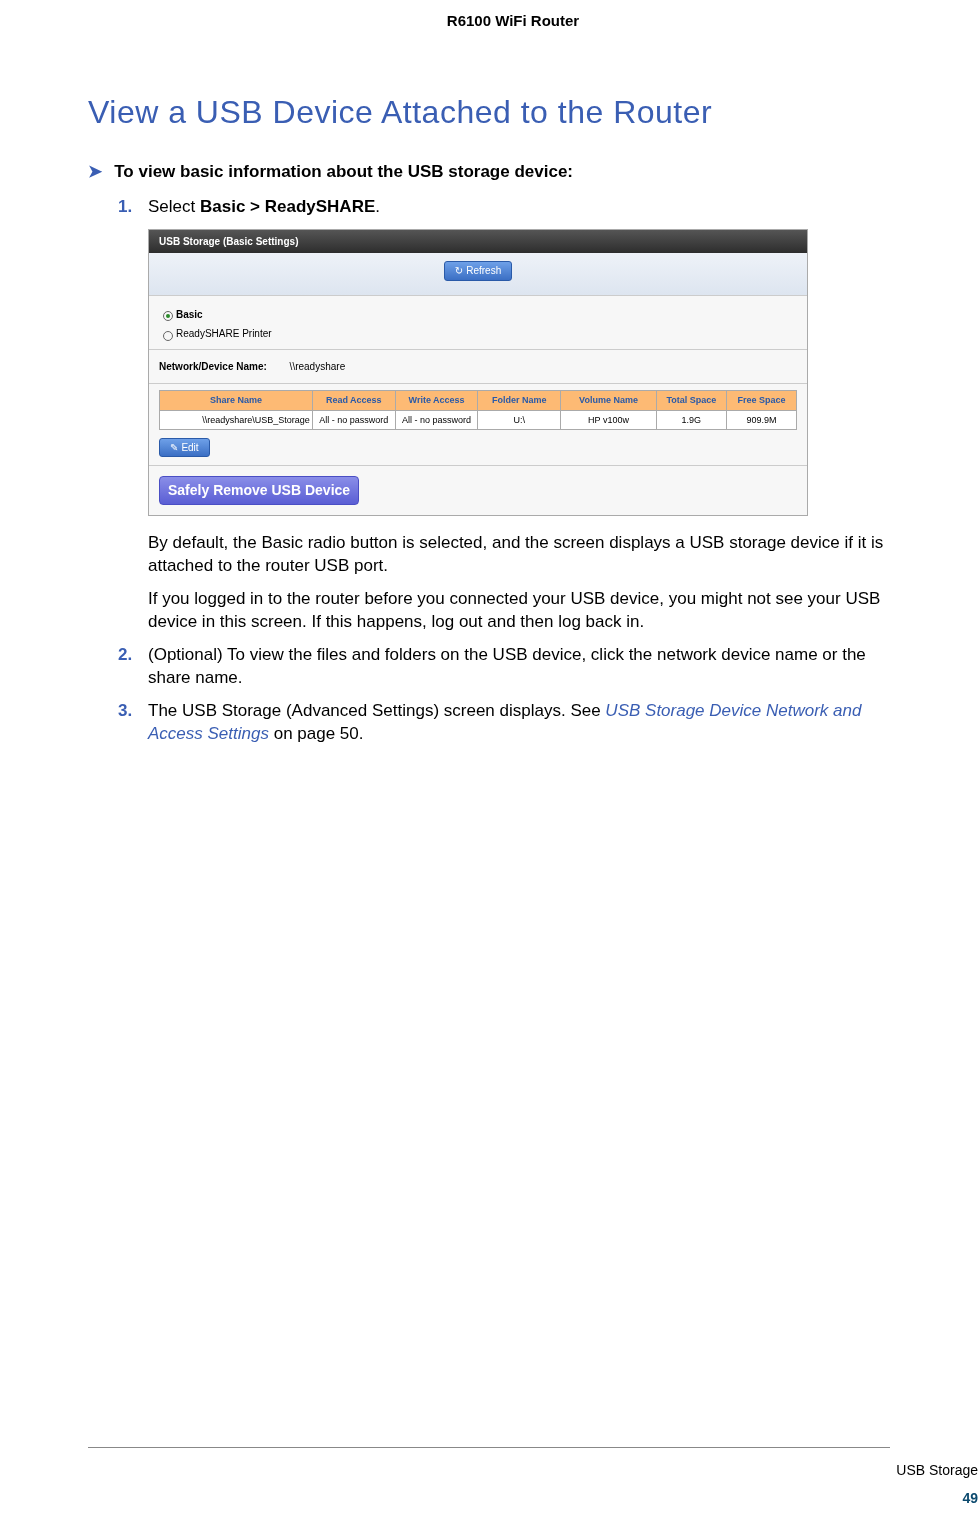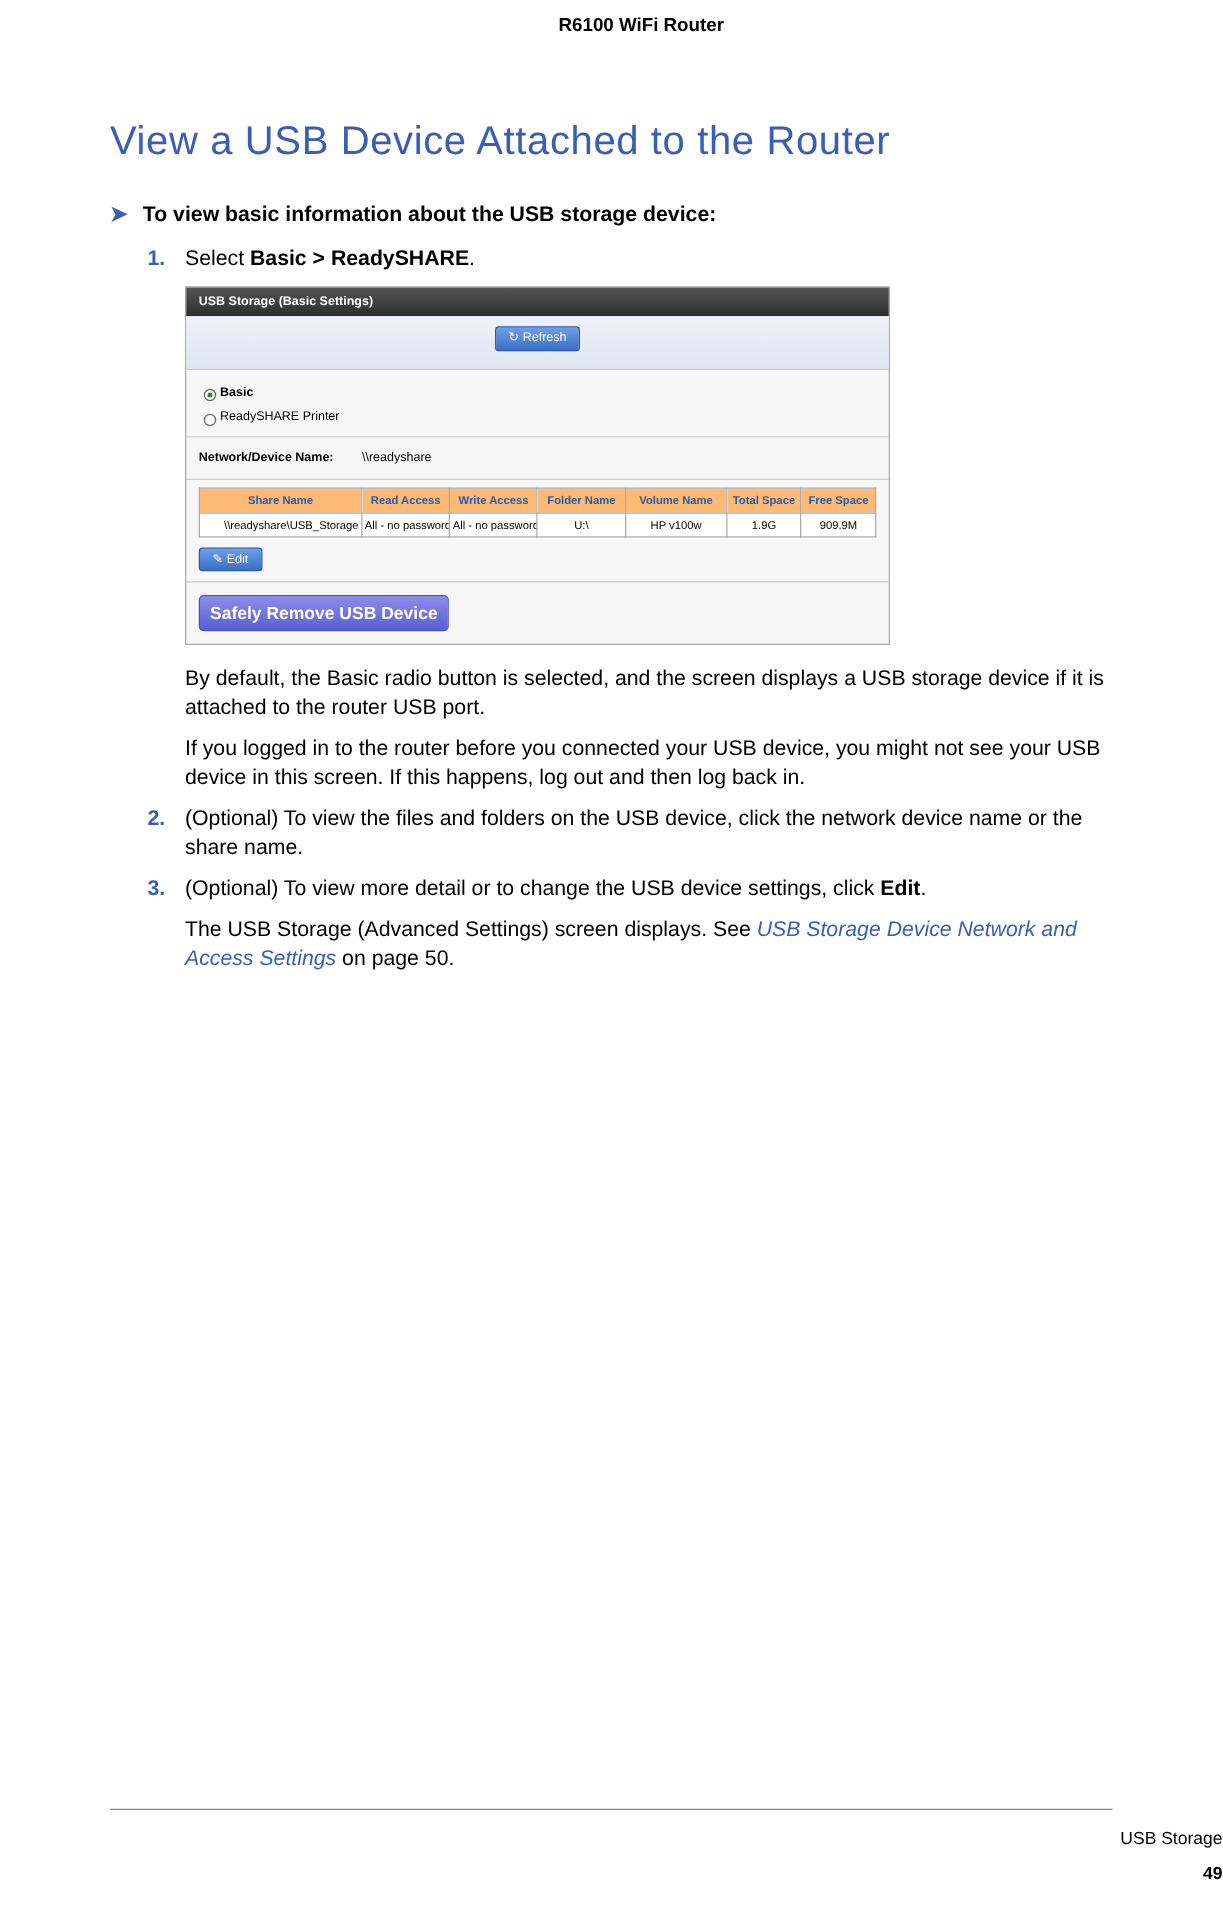--- a/index.html
+++ b/index.html
@@ -55,21 +55,21 @@
     position: absolute;
     left: 0;
     font-weight: bold;
     color: #3a5eb3;
   }
   .step-body p { margin-bottom: 10px; }
   .bold { font-weight: bold; }
   .italic-link { font-style: italic; color: #3a5eb3; }
   .screenshot {
     border: 1px solid #aaa;
-    width: 564px;
+    width: 660px;
     margin: 10px 0 16px 0;
     background: #f7f7f7;
     font-size: 10px;
   }
   .ss-title {
     background: linear-gradient(#555,#2d2d2d);
     color: #fff;
     padding: 5px 10px;
     font-weight: bold;
     font-size: 10px;
@@ -111,21 +111,21 @@
     bottom:30px;
     left:0; right:0;
     text-align:right;
     font-size:14px;
   }
   .footer-rule{
     border-top:1px solid #888;
     margin:0 88px 14px 88px;
   }
   .footer-title{font-weight:normal;margin-bottom:8px;}
-  .footer-page{color:#000000;font-weight:bold;font-size:14px;margin-top:12px;}
+  .footer-page{color:#0c4a6e;font-weight:bold;font-size:14px;margin-top:12px;}
 </style>
 </head>
 <body>
 
 <div class="page-header">R6100 WiFi Router</div>
 
 <div class="content">
 
   <h1 class="section-title">View a USB Device Attached to the Router</h1>
 
@@ -217,23 +217,20 @@
       <span class="num">2.</span>
       <div class="step-body">
         <p>(Optional) To view the files and folders on the USB device, click the network device name or the share name.</p>
       </div>
     </li>
 
     <li>
       <span class="num">3.</span>
       <div class="step-body">
         <p>
-          <span>(Optional) To view more detail or to change the USB device settings, click </span><span class="bold">Edit</span><span>.</span>
-        </p>
-        <p>
           <span>The USB Storage (Advanced Settings) screen displays. See </span><span class="italic-link">USB Storage Device Network and Access Settings</span><span> on page 50.</span>
         </p>
       </div>
     </li>
 
   </ol>
 </div>
 
 <div class="footer">
   <div class="footer-rule"></div>

